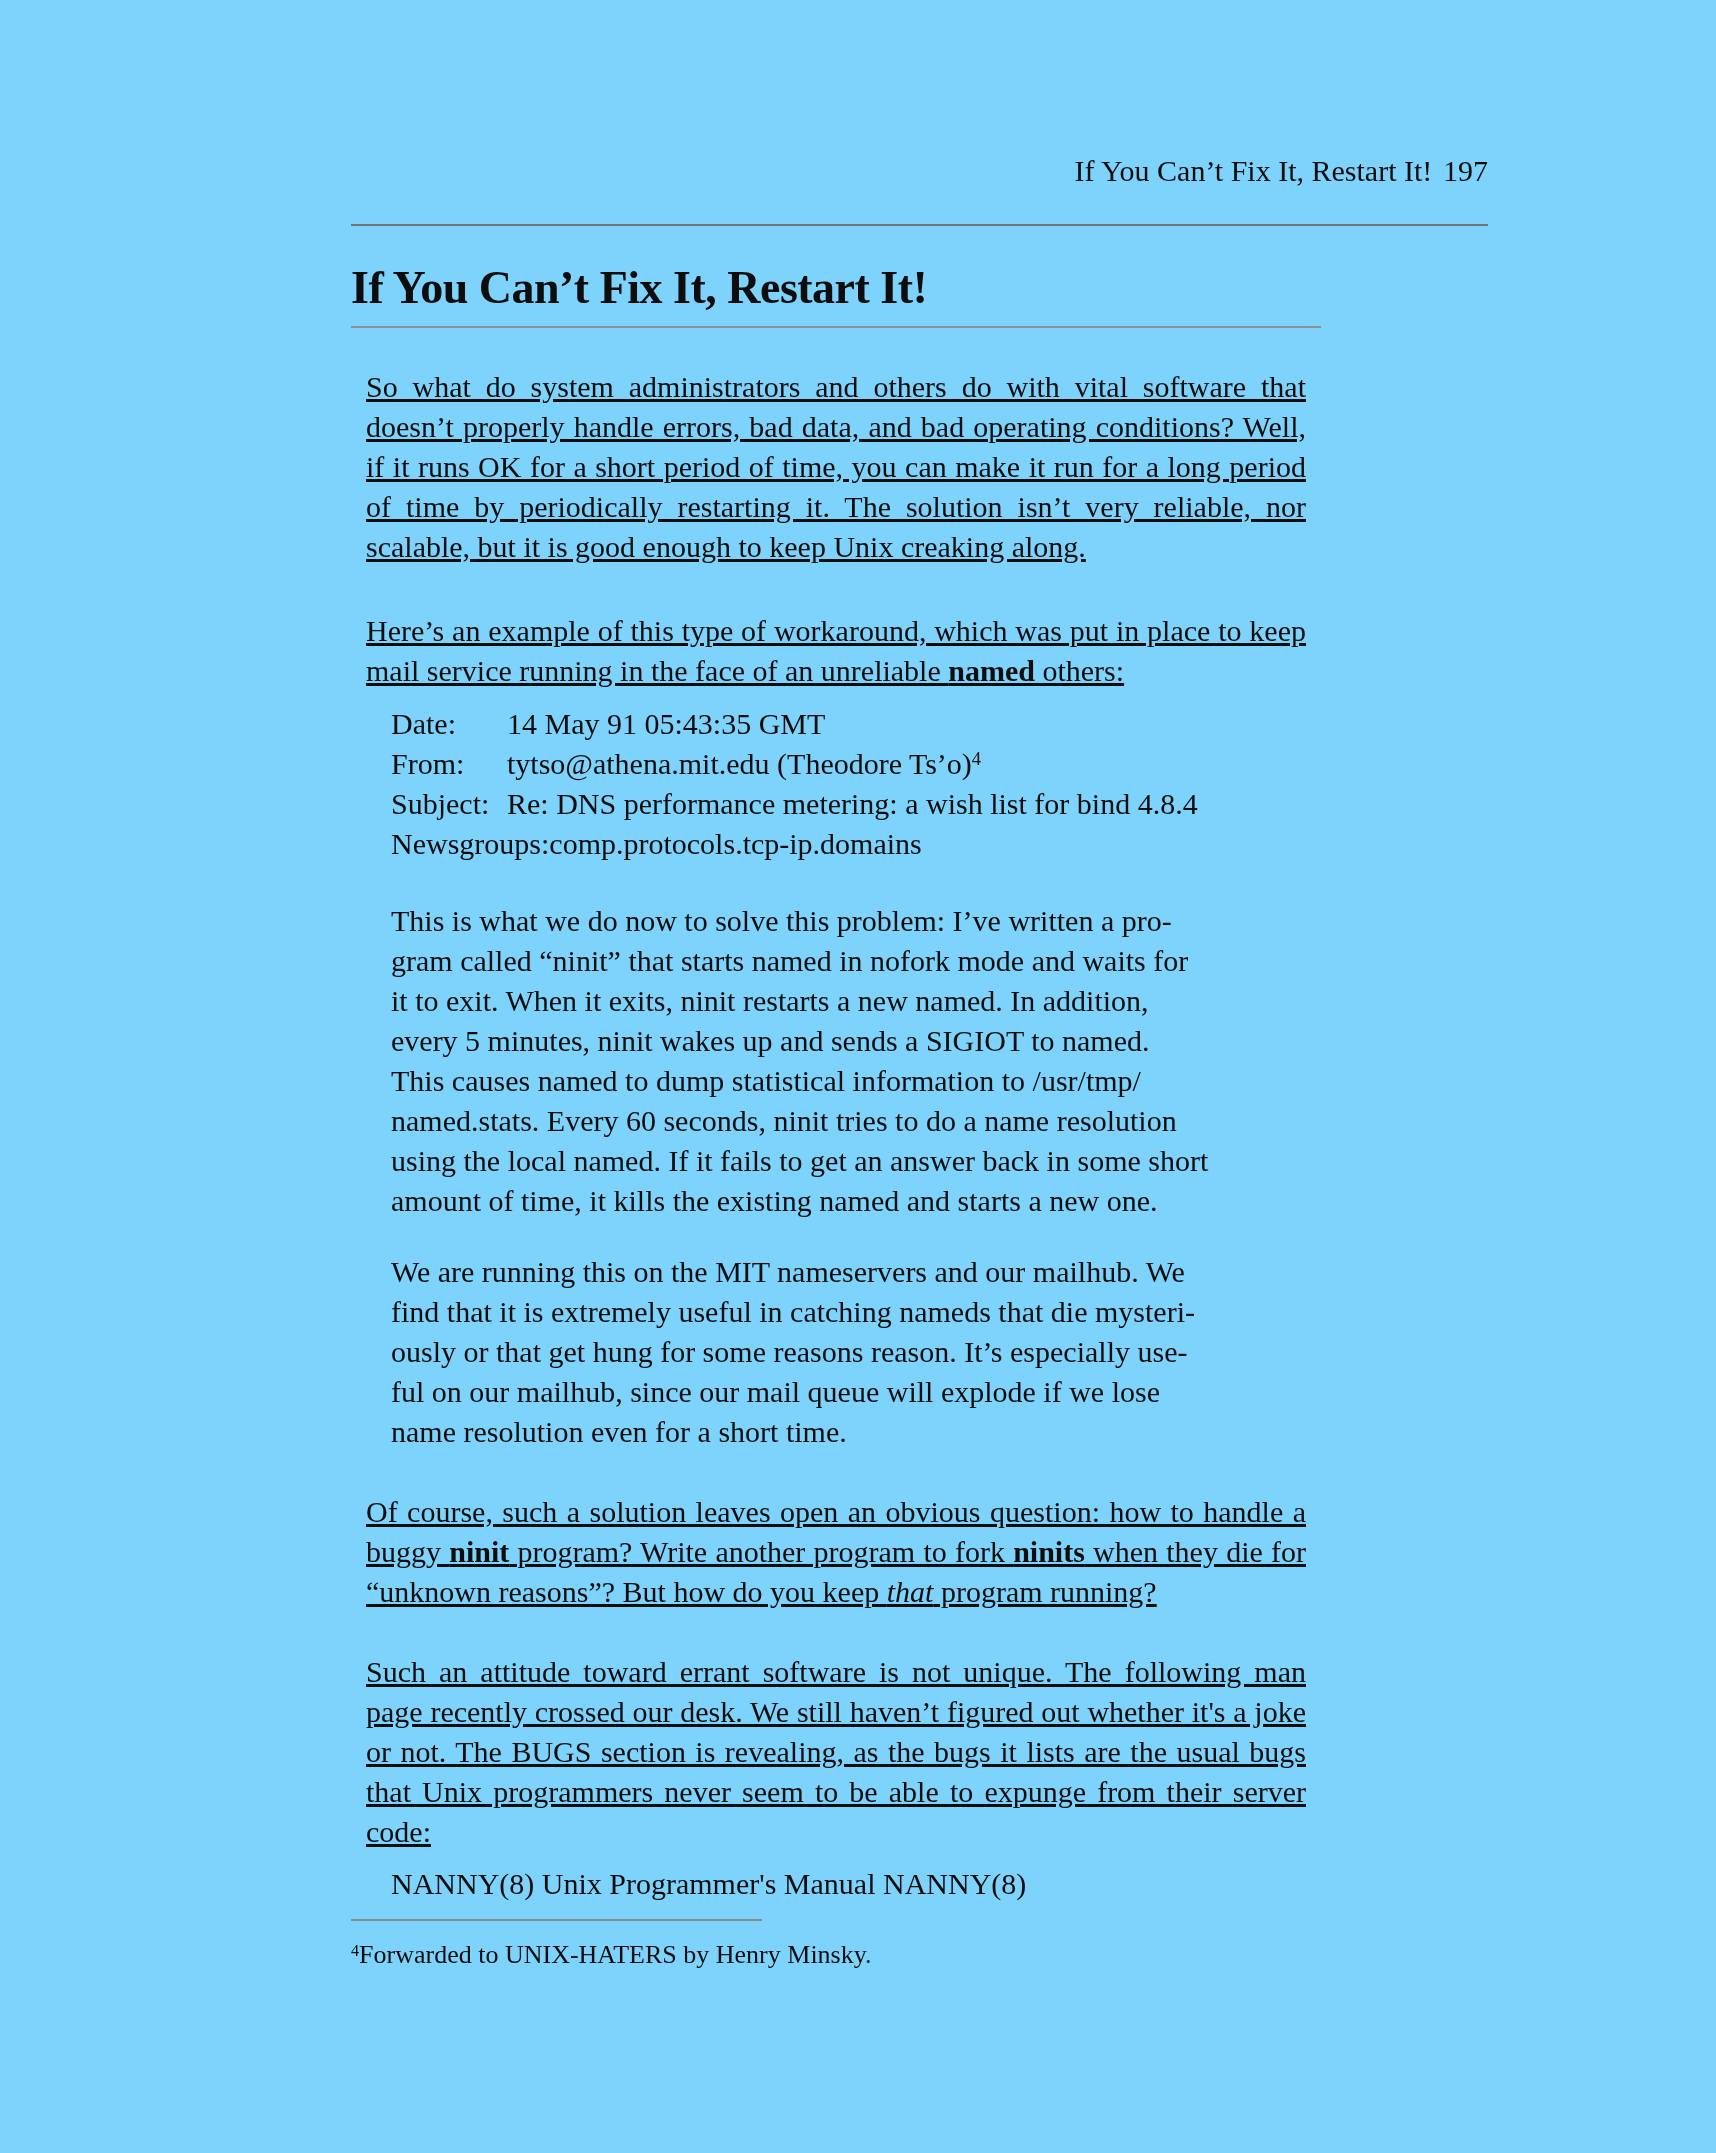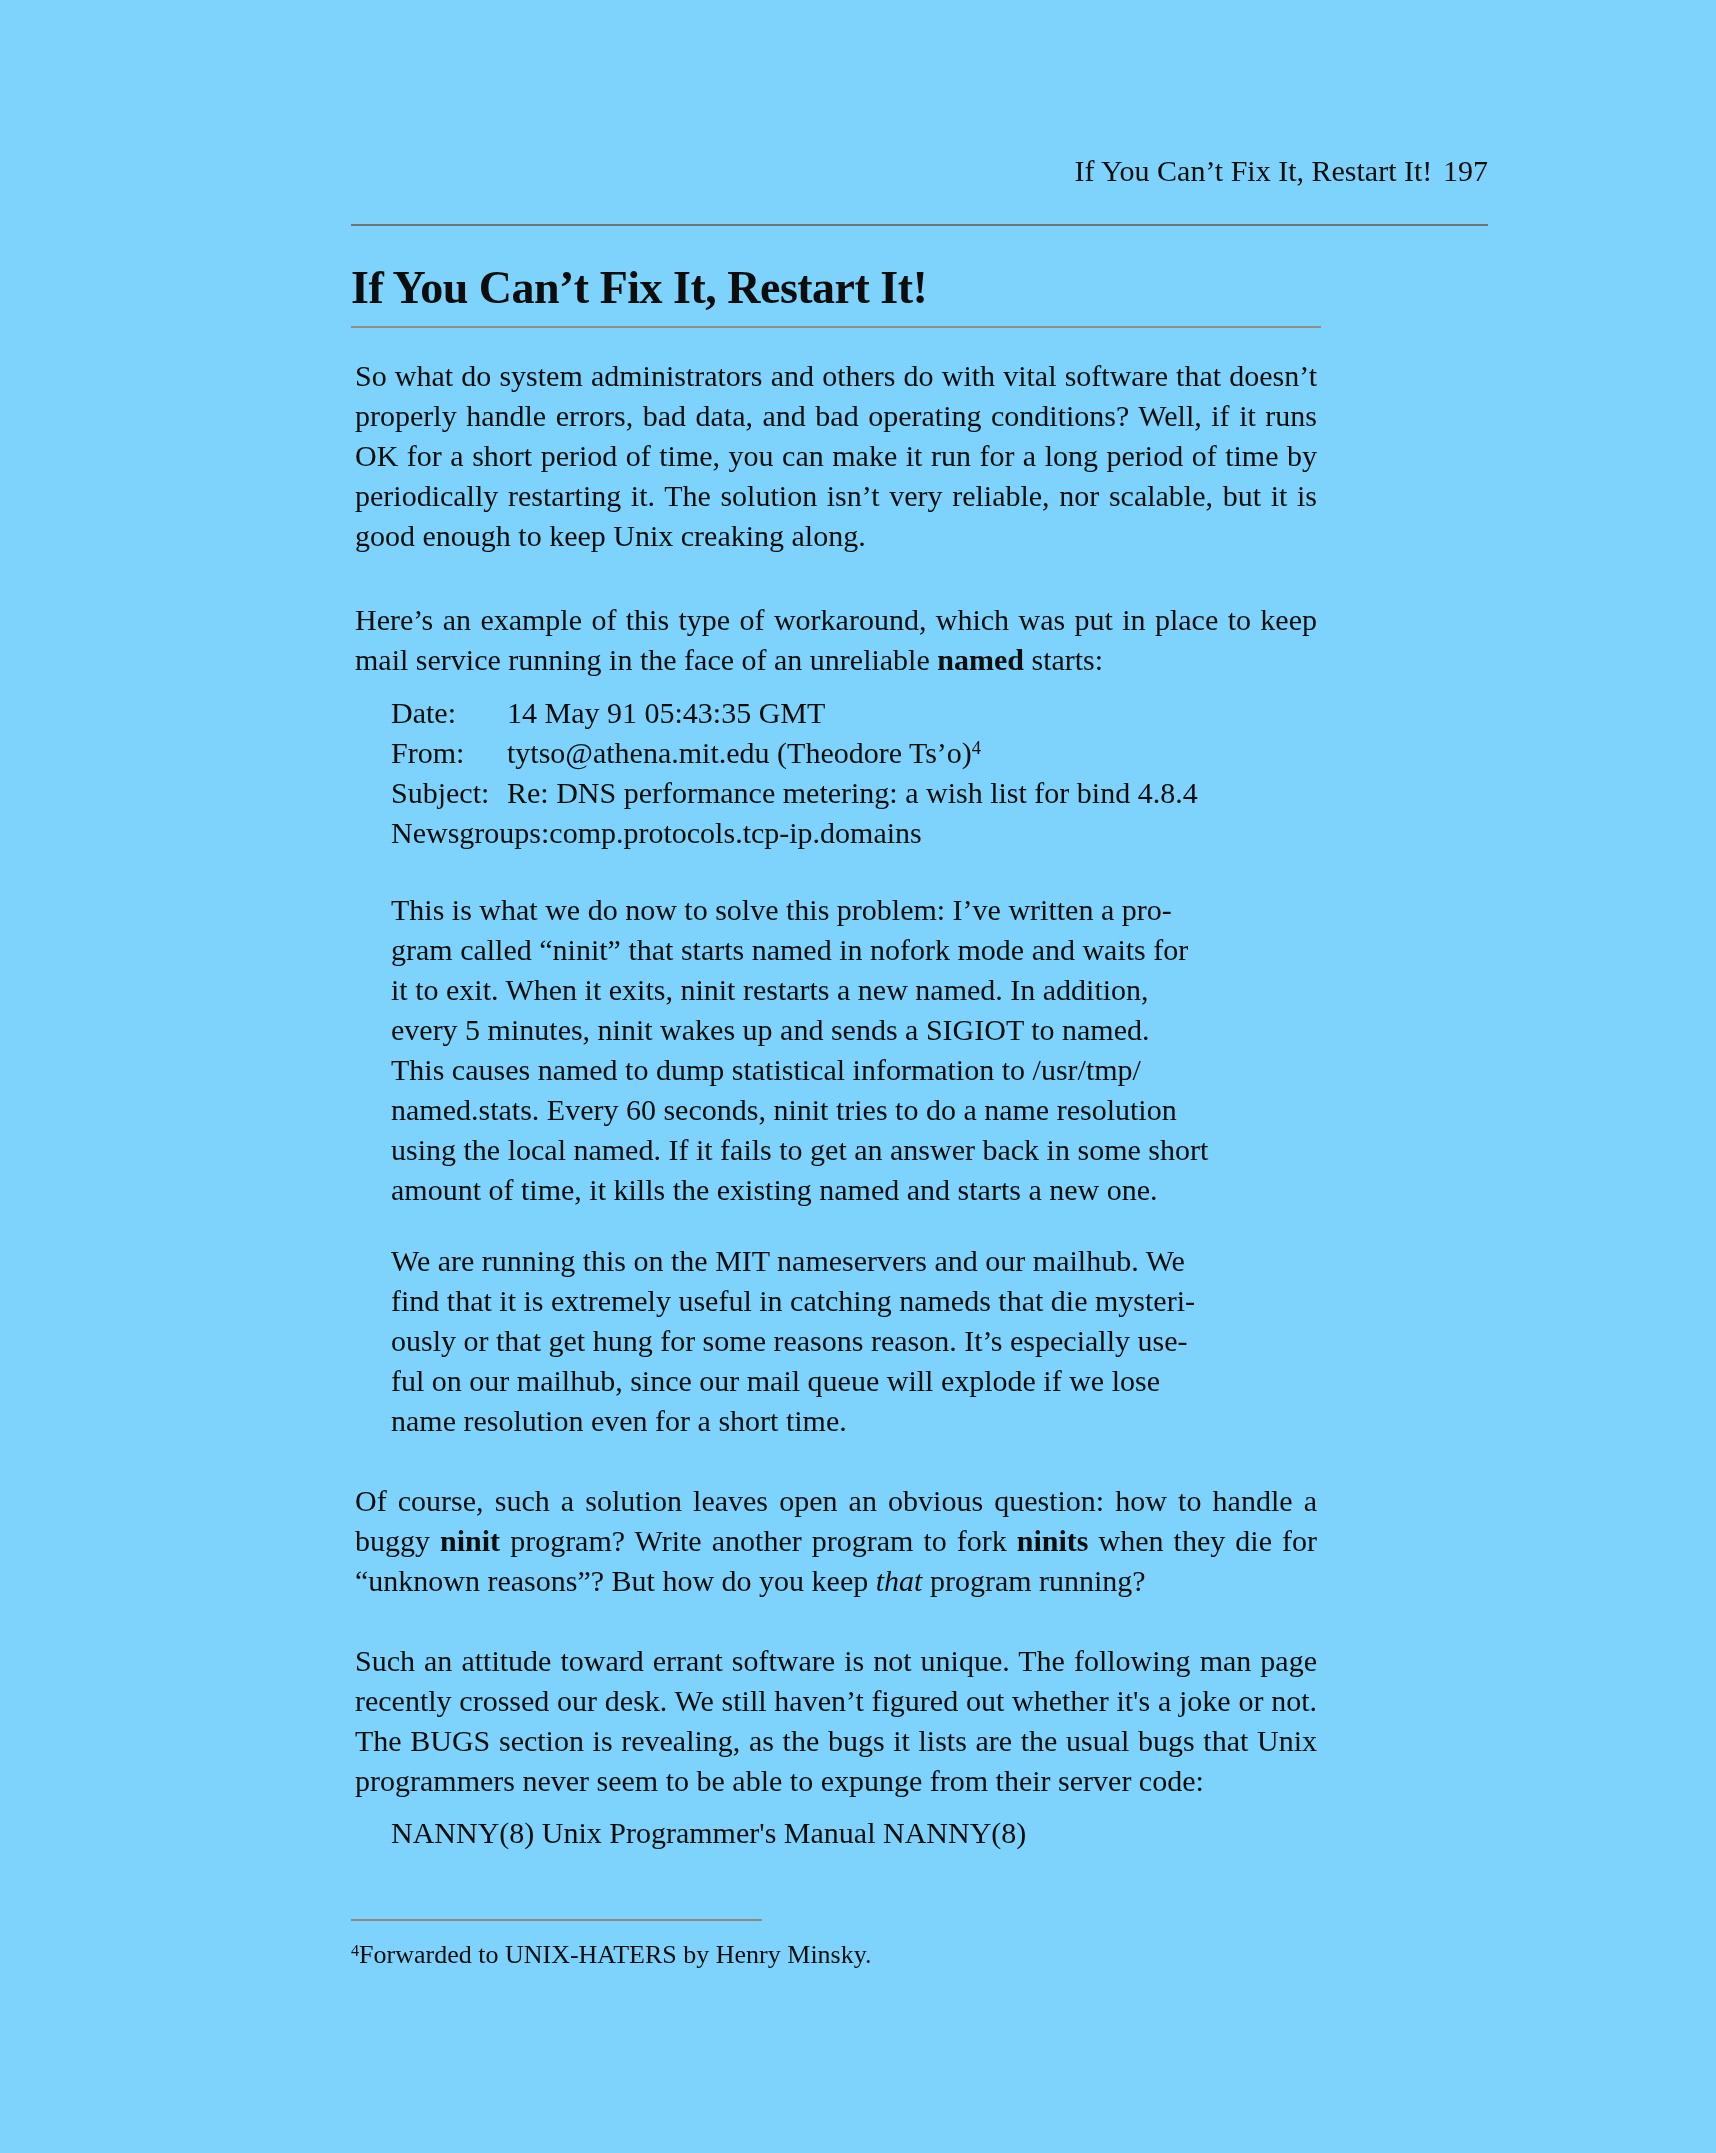--- a/index.html
+++ b/index.html
@@ -58,22 +58,23 @@
   }
   .content {
     position: absolute;
     top: 352px;
     left: 351px;
     width: 970px;
     font-size: 30px;
     line-height: 40px;
   }
   .para {
-    margin: 4px;
+    margin: 15px;
     text-align: justify;
+    text-decoration: underline;
   }
   .mb45 { margin-bottom: 44px; }
   .mb41 { margin-bottom: 40px; }
   .mb40 { margin-bottom: 31px; }
   .mb38 { margin-bottom: 37px; }
   .mb13 { margin-bottom: 12.6px; }
   .mail-block { padding-left: 40px; }
   .mail-row { white-space: nowrap; }
   .mail-label {
     display: inline-block;
@@ -125,21 +126,21 @@
   <div class="rule rule-header"></div>
 
   <h1 class="chapter-title">If You Can’t Fix It, Restart It!</h1>
 
   <div class="rule rule-title"></div>
 
   <main class="content">
 
     <p class="para mb45"><span>So what do system administrators and others do with vital software that doesn’t properly handle errors, bad data, and bad operating conditions? Well, if it runs OK for a short period of time, you can make it run for a long period of time by periodically restarting it. The solution isn’t very reliable, nor scalable, but it is good enough to keep Unix creaking along.</span></p>
 
-    <p class="para mb13"><span>Here’s an example of this type of workaround, which was put in place to keep mail service running in the face of an unreliable </span><b>named</b><span> starts:</span></p>
+    <p class="para mb13"><span>Here’s an example of this type of workaround, which was put in place to keep mail service running in the face of an unreliable </span><b>named</b><span> others:</span></p>
 
     <div class="mail-block mb38" id="mail-block">
         <div class="mail-row"><span class="mail-label">Date:</span><span class="mail-value"><span>14 May 91 05:43:35 GMT</span></span></div>
         <div class="mail-row"><span class="mail-label">From:</span><span class="mail-value"><span>tytso@athena.mit.edu (Theodore Ts’o)</span><sup>4</sup></span></div>
         <div class="mail-row"><span class="mail-label">Subject:</span><span class="mail-value"><span>Re: DNS performance metering: a wish list for bind 4.8.4</span></span></div>
         <div class="mail-row"><span class="mail-label">Newsgroups:</span><span class="mail-value"><span>comp.protocols.tcp-ip.domains</span></span></div>
       </div>
 
     <div class="quote mb40">
         <div class="line">This is what we do now to solve this problem: I’ve written a pro-</div>

